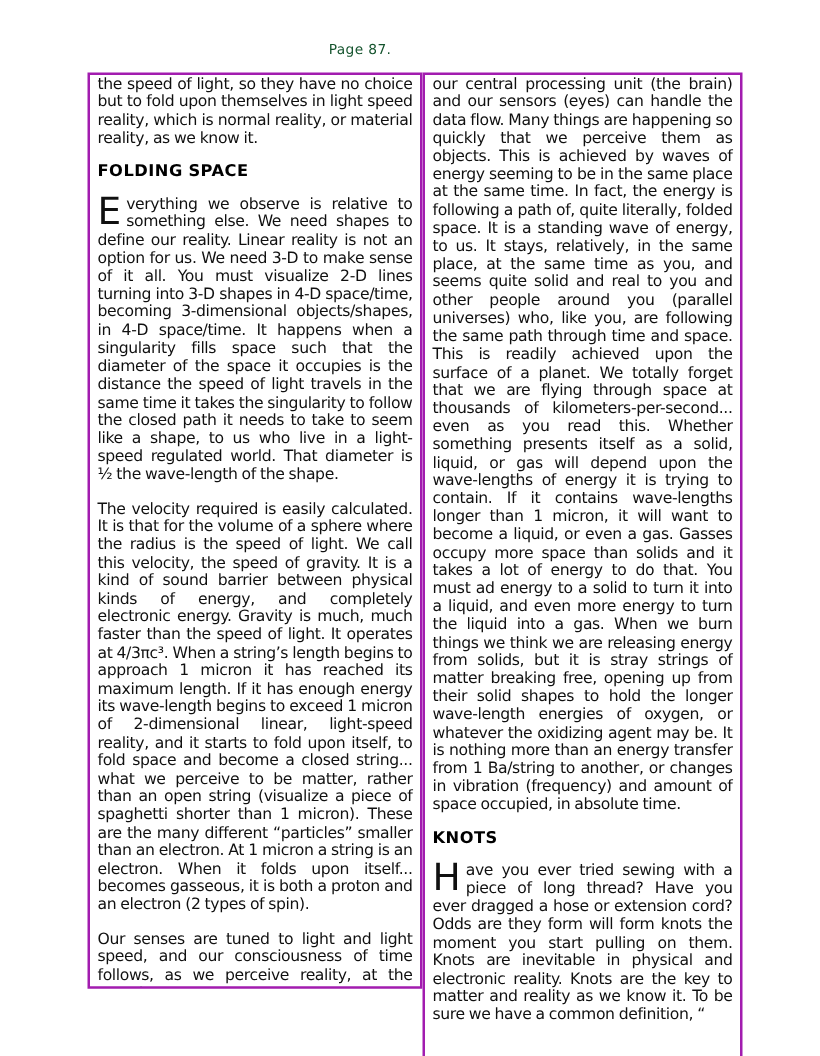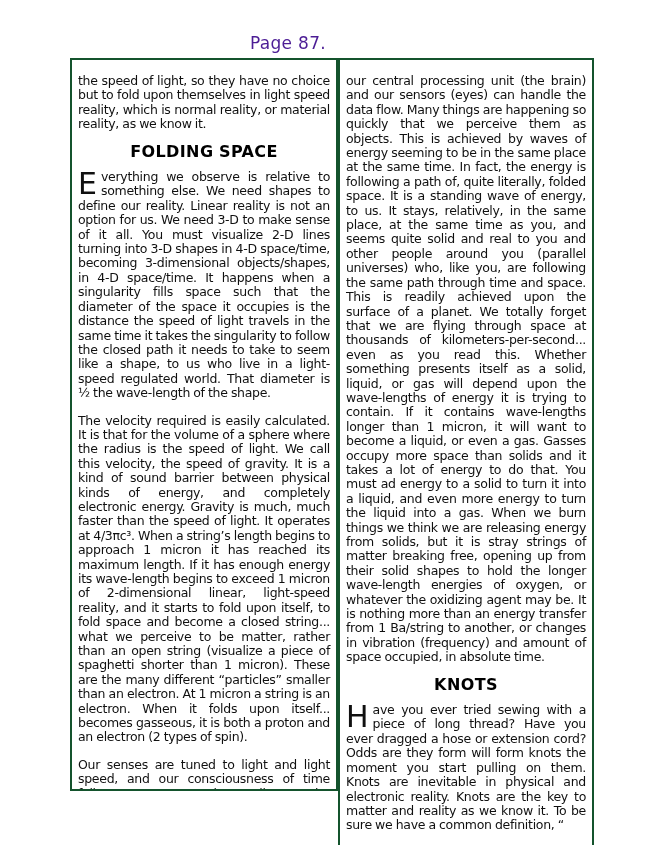--- a/index.html
+++ b/index.html
@@ -9,45 +9,44 @@
     background:#ffffff;
     font-family:"DejaVu Sans","Liberation Sans",sans-serif;
     color:#101010;
     overflow:hidden;
     margin:0 auto;
   }
   .page-number {
     position:absolute;
     top:33px; left:0; right:80px;
     text-align:center;
-    font-size:17px;
+    font-size:11px;
     letter-spacing:0.3px;
-    color:#4c1d95;
+    color:#14532d;
   }
   .col-box {
     position:absolute;
     box-sizing:border-box;
-    border:2px solid #14532d;
+    border:2px solid #a21caf;
     background:#fff;
-    padding:14px 6px 2px 6px;
+    padding:0 6px 2px 6px;
     overflow:hidden;
     text-align:justify;
     font-size:12.5px;
     line-height:14.4px;
     letter-spacing:-0.3px;
     word-spacing:-0.4px;
   }
   .col-left  { left:70px;  top:58px; width:268px; height:733px; }
   .col-right { left:338px; top:58px; width:256px; height:798px; }
   .col-box p { margin:0 0 13px 0; }
   .col-box p:last-child { margin-bottom:0; }
   .section-heading {
-    text-align:center;
     font-weight:bold;
-    font-size:16px;
+    font-size:13px;
     letter-spacing:0.4px;
     margin:9px 0 11px 0;
     color:#000;
   }
   .dropcap {
     float:left;
     font-size:30px;
     line-height:24px;
     padding:2px 4px 0 0;
     letter-spacing:0;

